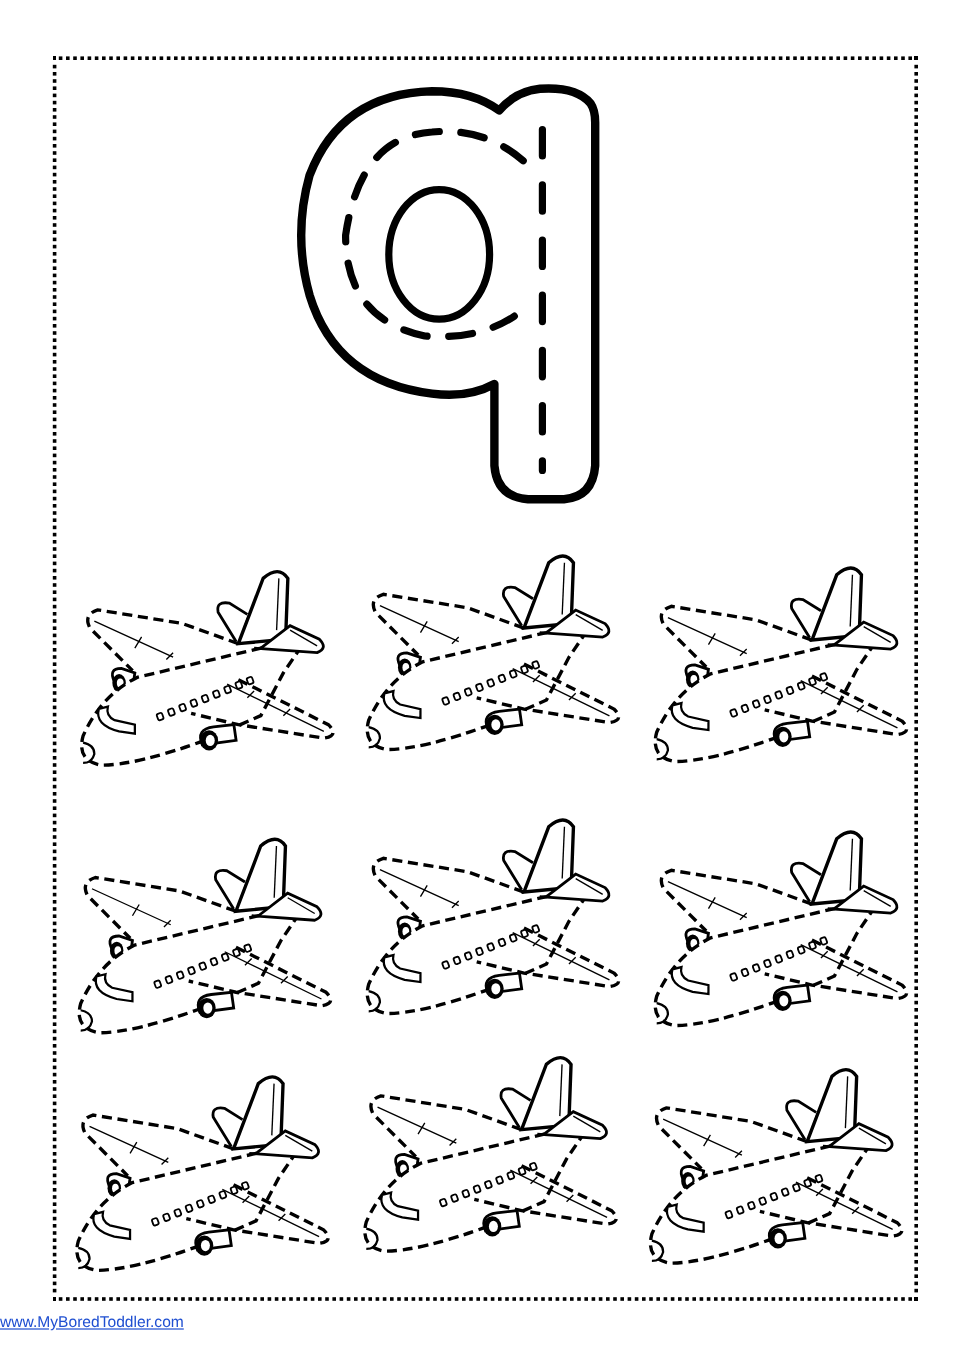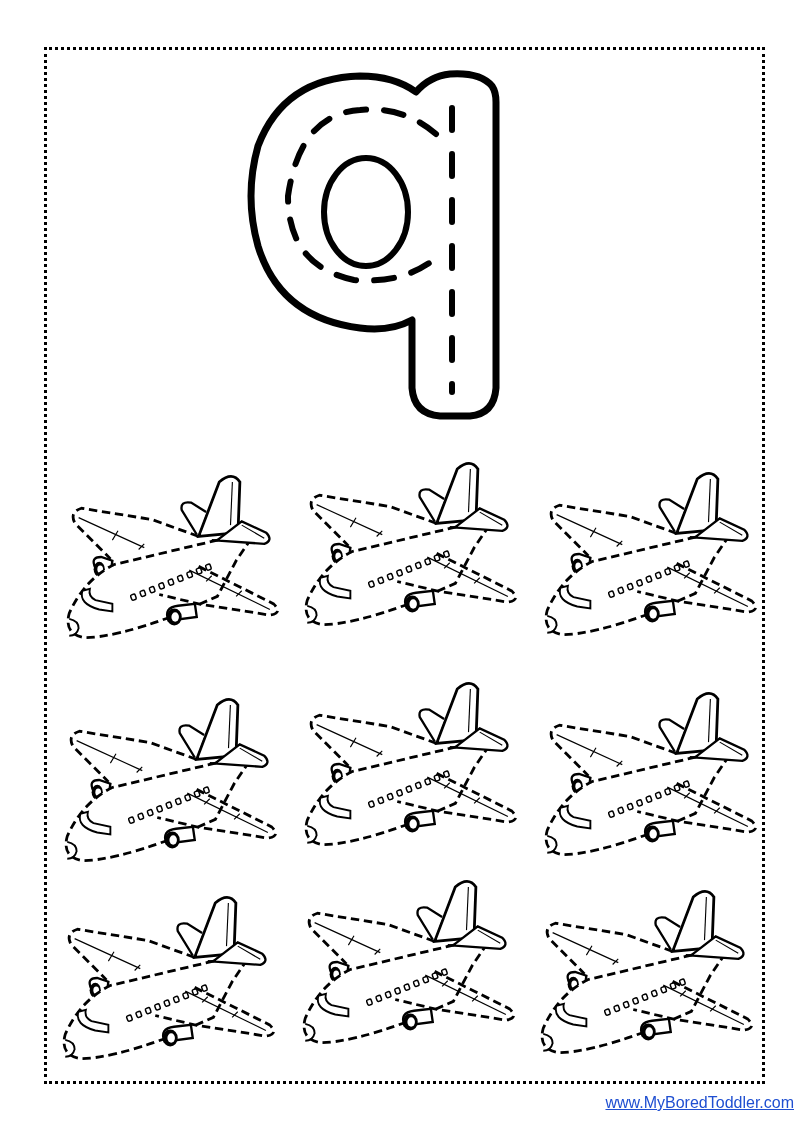--- a/index.html
+++ b/index.html
@@ -2,22 +2,22 @@
 <html><head>
   <meta charset="utf-8">
   <style>
     html, body { margin: 0; padding: 0; background: #ffffff; }
     body { width: 794px; height: 1123px; position: relative; overflow: hidden;
            font-family: "Liberation Sans", sans-serif; }
     .frame { position: absolute; left: 44px; top: 47px; width: 721px; height: 1037px;
              border: 3px dotted #000; box-sizing: border-box; }
     .letter { position: absolute; left: 244px; top: 66px; width: 272px; height: 358px; }
     .plane { position: absolute; width: 225px; height: 190px; }
-    .footer { position: absolute; left: 0; width: 100%; top: 1094px; text-align: right;
-              font-size: 16px; }
+    .footer { position: absolute; left: 0; width: 100%; top: 1094px; text-align: left;
+              font-size: 13px; }
     .footer a { color: #1f4fd1; text-decoration: underline; }
   </style>
 </head>
 <body>
 
 <svg width="0" height="0" style="position:absolute">
   <defs>
     <symbol id="airplane" viewBox="0 0 240 200">
 
       <path d="M150 78 L100 60 L25 48 Q12 52 18 64 L50 96 L56 102" fill="none" stroke="#000" stroke-width="3" stroke-dasharray="9 5"></path>

